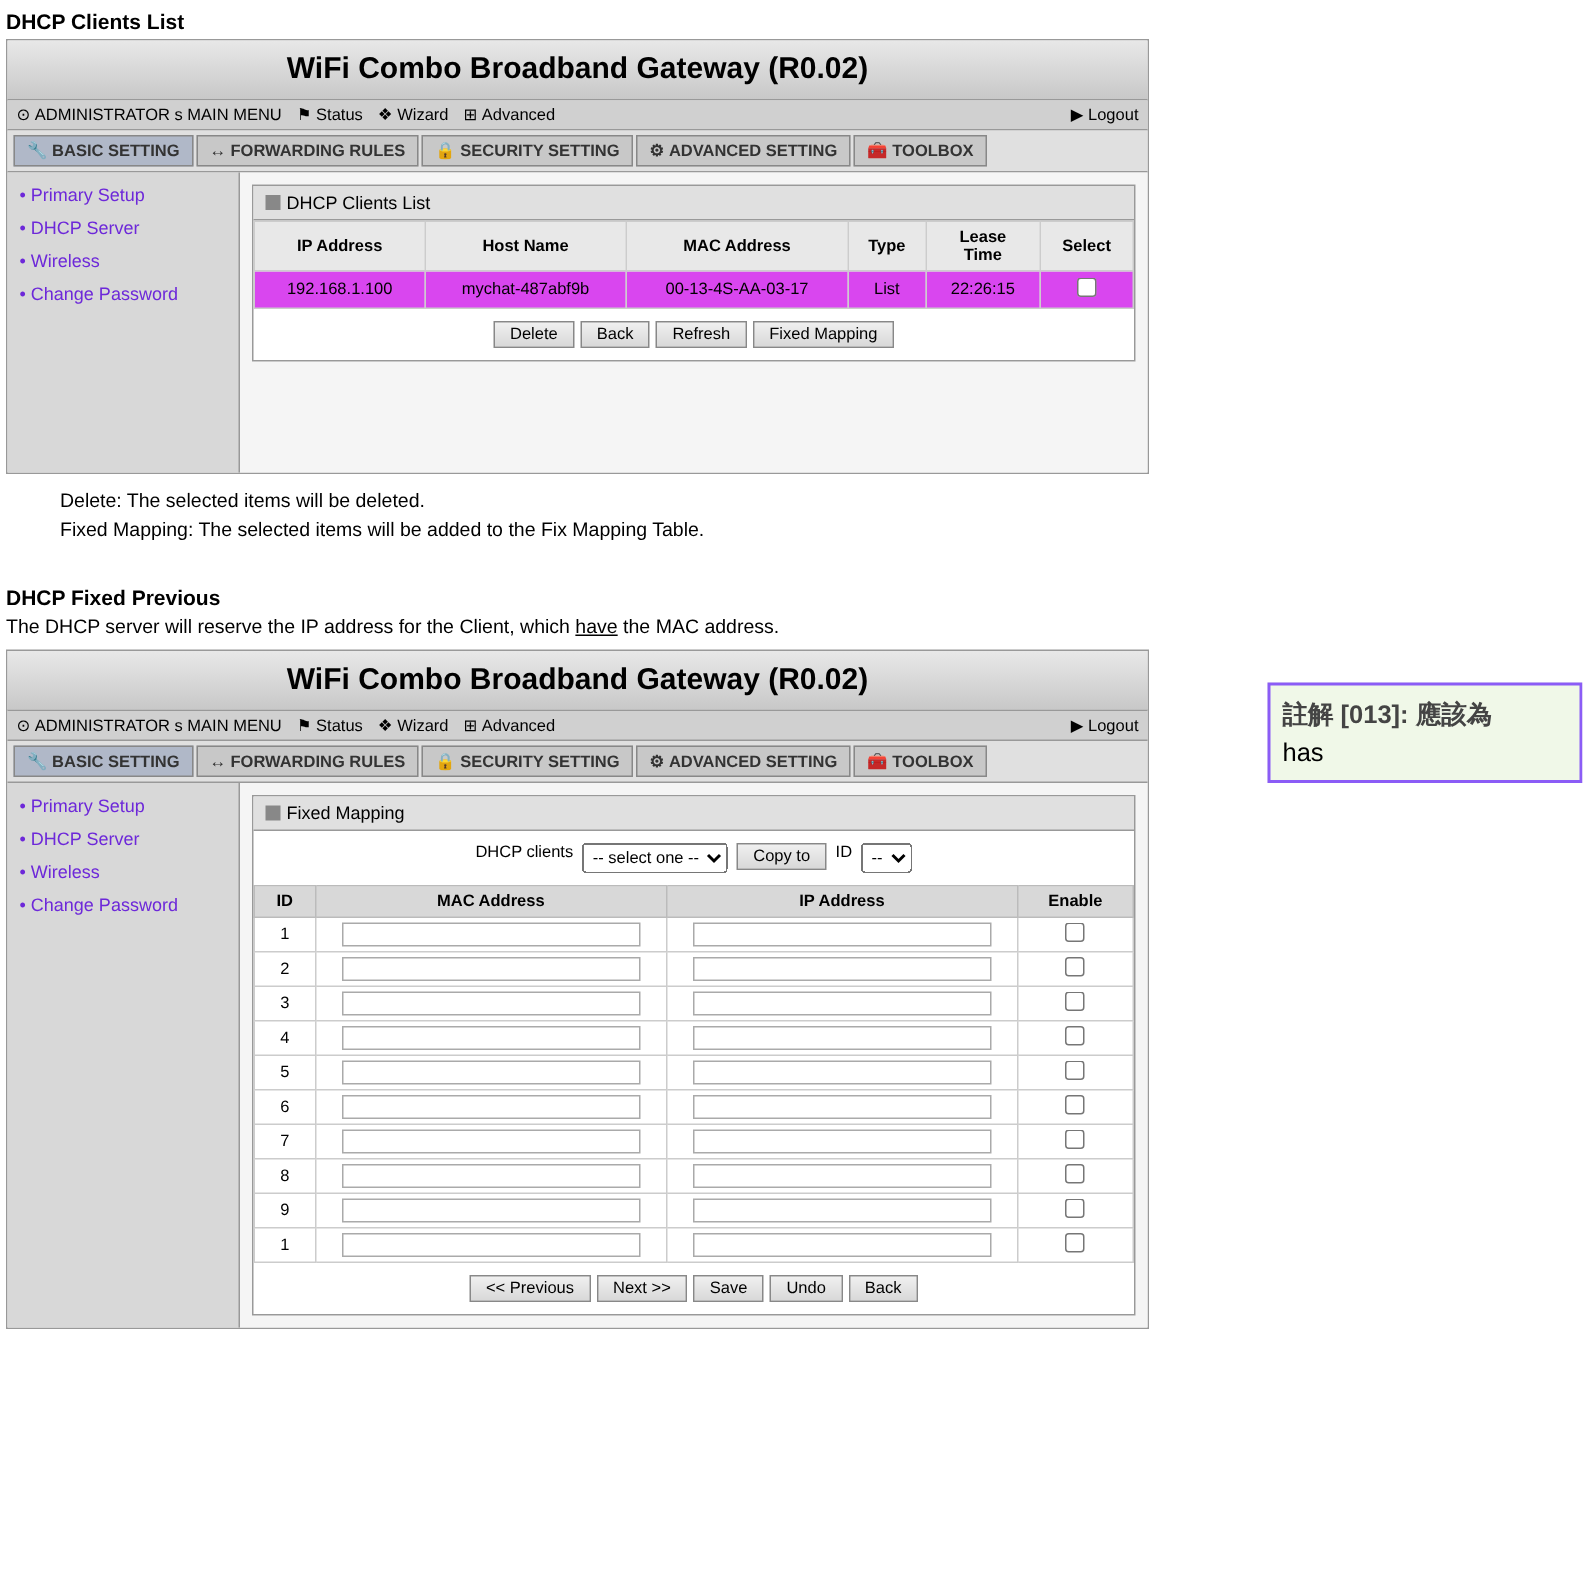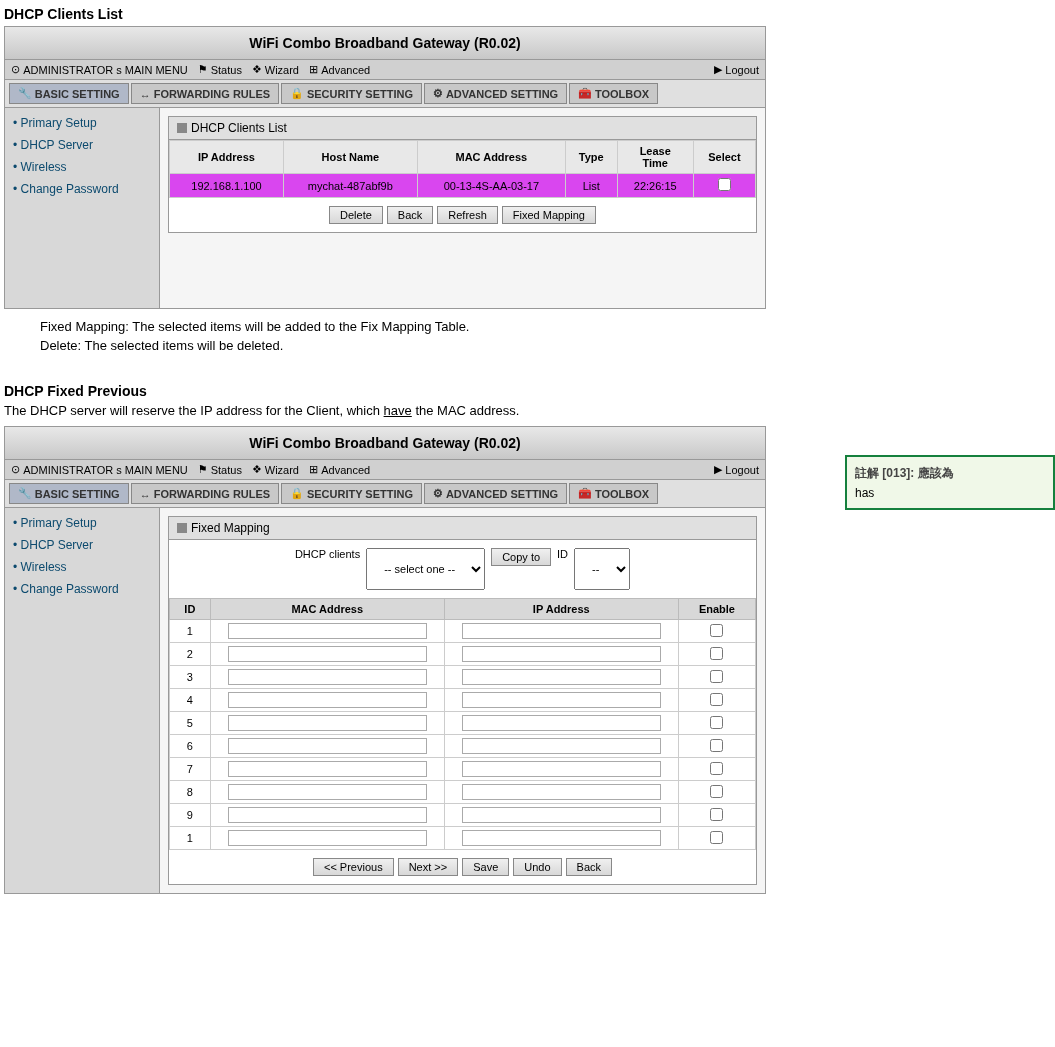--- a/index.html
+++ b/index.html
@@ -3,32 +3,32 @@
   <meta charset="utf-8">
   <style>
     * { margin: 0; padding: 0; box-sizing: border-box; }
     body { font-family: Arial, sans-serif; font-size: 12px; background: #fff; width: 1055px; }
 
     .page-title { font-weight: bold; font-size: 14px; padding: 6px 4px 4px 4px; }
 
     
     .gateway-panel { border: 1px solid #999; width: 762px; margin-left: 4px; background: #fff; }
 
-    .gateway-header { background: linear-gradient(to bottom, #e8e8e8, #c8c8c8); text-align: center; font-weight: bold; font-size: 14px; padding: 8px; border-bottom: 1px solid #999; }
+    .gateway-header { background: linear-gradient(to bottom, #e8e8e8, #c8c8c8); text-align: center; font-weight: bold; font-size: 20px; padding: 8px; border-bottom: 1px solid #999; }
 
     .nav-bar { display: flex; align-items: center; background: #d0d0d0; border-bottom: 1px solid #999; padding: 3px 6px; gap: 10px; }
     .nav-item { display: flex; align-items: center; gap: 3px; font-size: 11px; cursor: pointer; color: #000; }
 
     .tab-bar { display: flex; background: #e0e0e0; border-bottom: 1px solid #999; padding: 3px 4px; gap: 2px; }
     .tab-item { display: flex; align-items: center; gap: 3px; background: #c8c8c8; border: 1px solid #888; padding: 3px 8px; font-size: 11px; cursor: pointer; font-weight: bold; color: #333; }
     .tab-item.active { background: #b0b8c8; }
 
     .panel-body { display: flex; }
     .sidebar { width: 155px; background: #d8d8d8; border-right: 1px solid #999; min-height: 200px; padding: 4px 0; }
-    .sidebar-item { padding: 4px 8px; font-size: 12px; cursor: pointer; color: #0c4a6e; }
+    .sidebar-item { padding: 4px 8px; font-size: 12px; cursor: pointer; color: #6d28d9; }
     .sidebar-item::before { content: "• "; }
 
     .content-area { flex: 1; padding: 8px; background: #f5f5f5; }
 
     
     .dhcp-section { border: 1px solid #999; background: #fff; }
     .dhcp-section-title { background: #e0e0e0; padding: 4px 8px; font-size: 12px; display: flex; align-items: center; gap: 4px; border-bottom: 1px solid #999; }
     .section-icon { width: 10px; height: 10px; background: #888; display: inline-block; }
 
     table.clients-table { width: 100%; border-collapse: collapse; font-size: 11px; }
@@ -41,25 +41,25 @@
     
     .desc-block { padding: 10px 40px 20px 40px; }
     .desc-line { margin-bottom: 4px; font-size: 13px; }
 
     
     .section-heading { font-weight: bold; font-size: 14px; padding: 6px 4px 2px 4px; }
     .section-subheading { font-size: 13px; padding: 2px 4px 8px 4px; }
     .highlight { text-decoration: underline; }
 
     
-    .annotation-box { position: absolute; right: 0; top: 453px; width: 210px; background: #f0f8e8; border: 2px solid #15803d; padding: 8px; font-size: 12px; }
+    .annotation-box { position: absolute; right: 0; top: 453px; width: 210px; background: #f0f8e8; border: 2px solid #8b5cf6; padding: 8px; font-size: 17px; }
     .annotation-title { font-weight: bold; color: #444; margin-bottom: 4px; }
 
     .dhcp-clients-row { display: flex; align-items: flex-start; justify-content: center; padding: 8px; gap: 6px; font-size: 11px; }
-    select.dhcp-select { font-size: 11px; padding: 13px; }
+    select.dhcp-select { font-size: 11px; padding: 2px; }
 
     table.mapping-table { width: 100%; border-collapse: collapse; font-size: 11px; }
     table.mapping-table th { background: #d8d8d8; border: 1px solid #bbb; padding: 4px 8px; text-align: center; font-weight: bold; }
     table.mapping-table td { border: 1px solid #ccc; padding: 3px 6px; text-align: center; background: #fff; }
     table.mapping-table input[type="text"] { width: 90%; border: 1px solid #aaa; padding: 1px 2px; font-size: 11px; }
 
     .page-wrapper { position: relative; }
   </style>
 </head>
 <body>
@@ -160,22 +160,22 @@
             <button class="btn">Back</button>
             <button class="btn">Refresh</button>
             <button class="btn">Fixed Mapping</button>
           </div>
         </div>
       </div>
     </div>
   </div>
 
   <div class="desc-block">
+    <div class="desc-line">Delete: The selected items will be deleted.</div>
     <div class="desc-line">Fixed Mapping: The selected items will be added to the Fix Mapping Table.</div>
-    <div class="desc-line">Delete: The selected items will be deleted.</div>
   </div>
 
   <div class="section-heading">DHCP Fixed Previous</div>
   <div class="section-subheading">
     <span>The DHCP server will reserve the IP address for the Client, which</span>
     <span class="highlight">have</span>
     <span> the MAC address.</span>
   </div>
 
   <div class="annotation-box" style="position:absolute; right:0; top:455px;">

